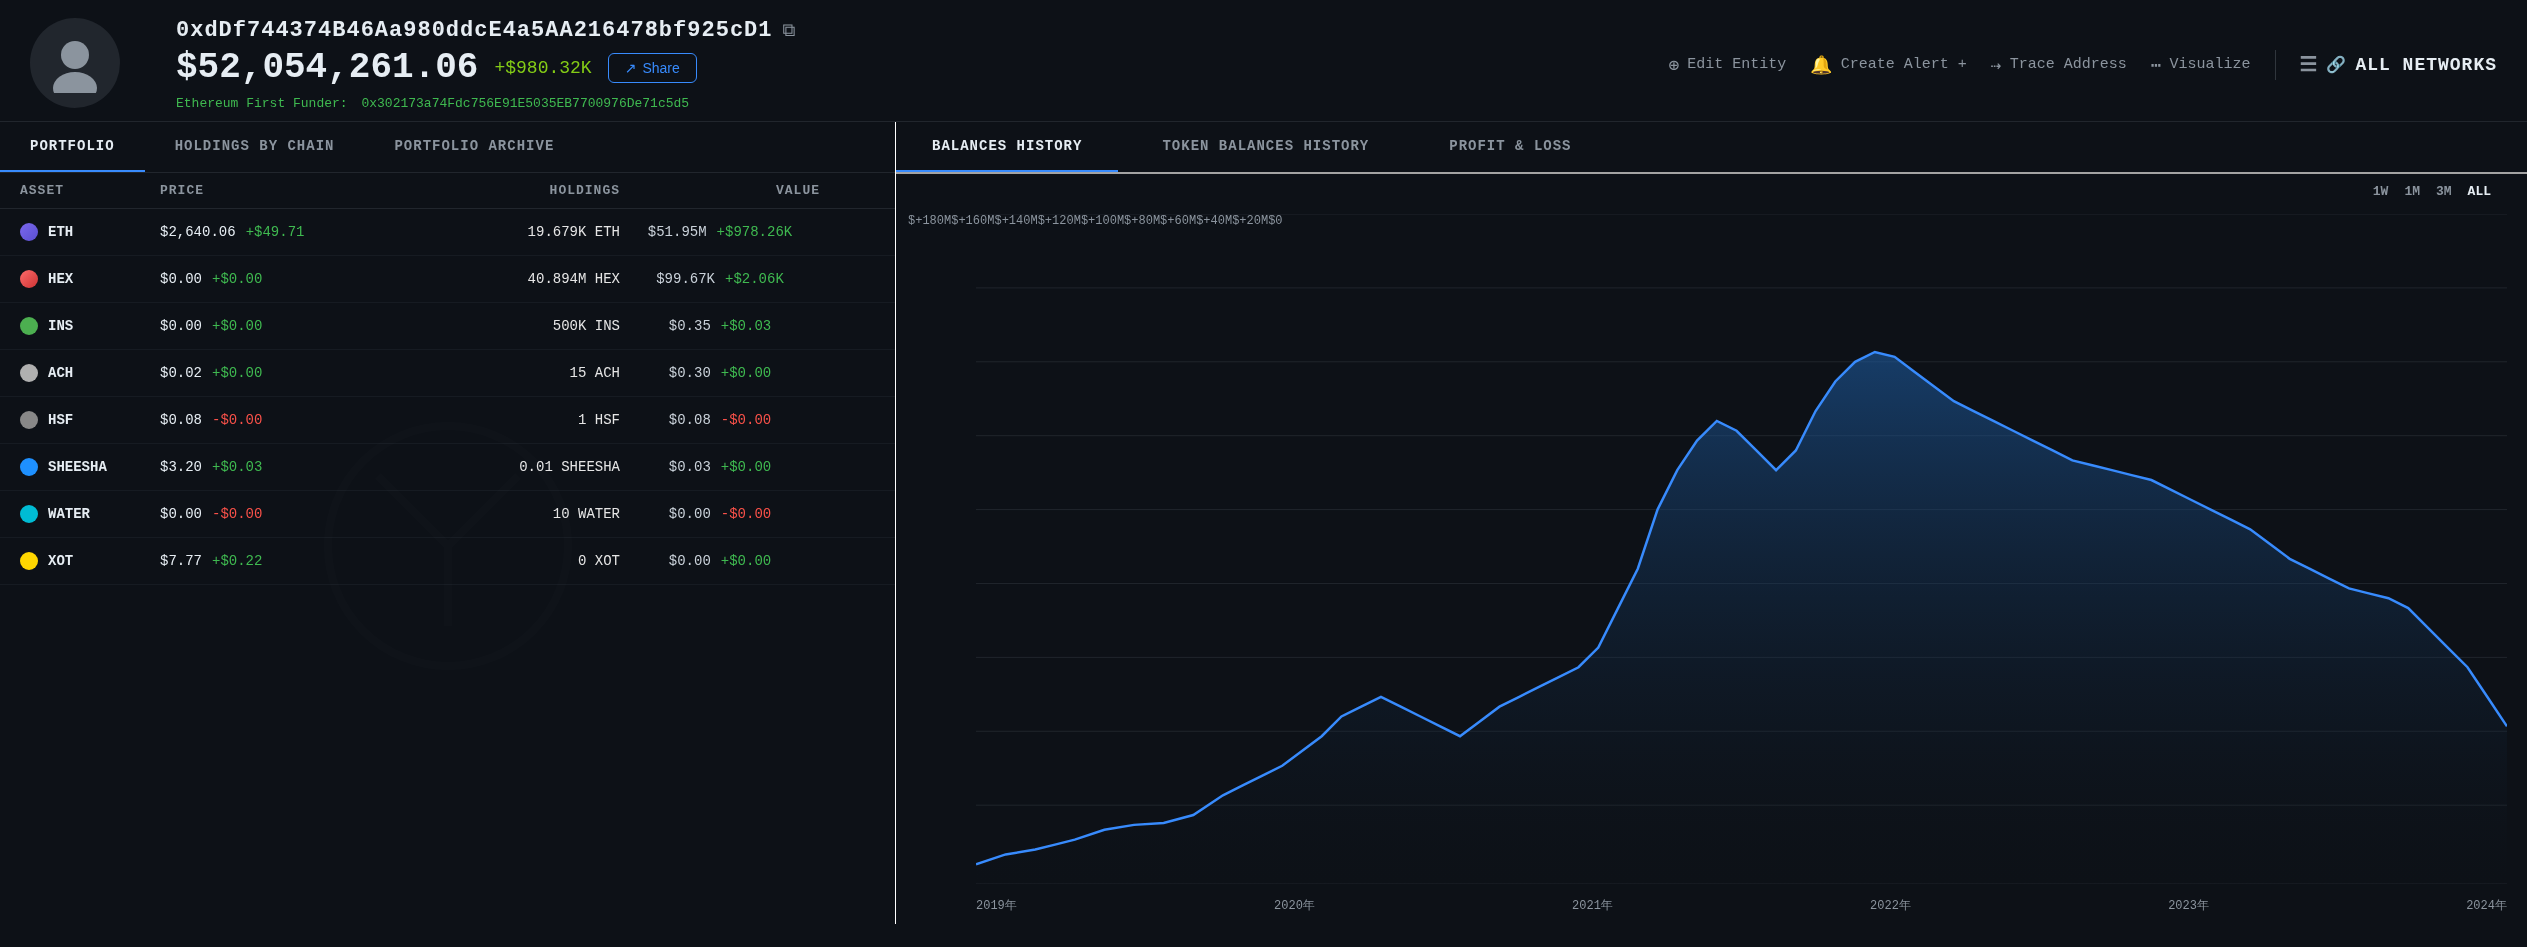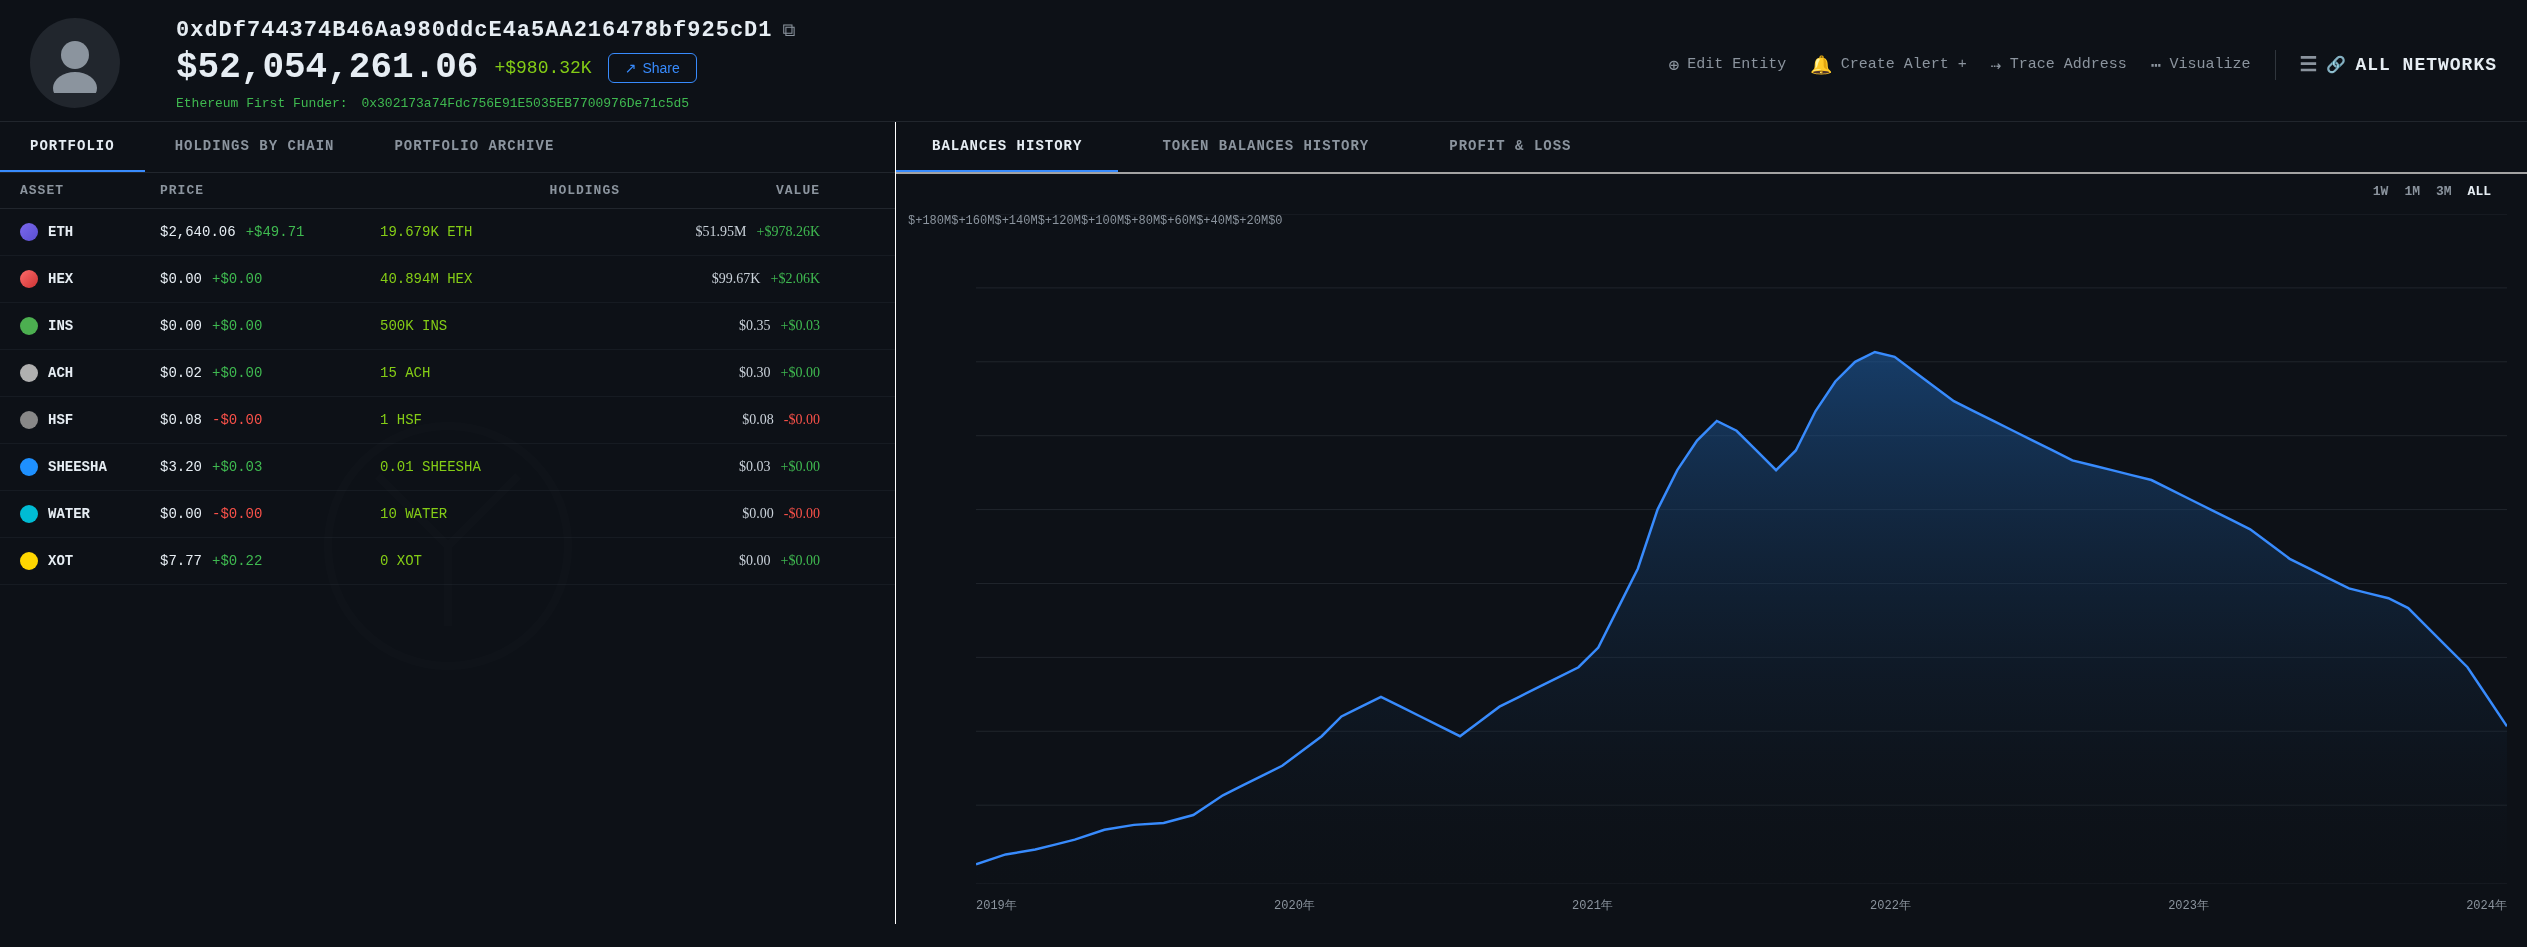--- a/index.html
+++ b/index.html
@@ -198,29 +198,28 @@
     .price-cell {
       display: flex;
       gap: 10px;
       align-items: center;
     }
     .price-main { color: #e6edf3; }
     .pos-change { color: #3fb950; }
     .neg-change { color: #f85149; }
 
     .holdings-cell {
-      text-align: left;
-      color: #84cc16;
+      text-align: right;
+      color: #e5e5e5;
     }
     .value-cell {
       display: flex;
       gap: 10px;
       align-items: center;
-      justify-content: flex-end;
-      font-family: Liberation Serif, serif;
+      justify-content: center;
     }
 
     
     .right-panel {
       flex: 1;
       display: flex;
       flex-direction: column;
     }
     .chart-tabs {
       display: flex;

